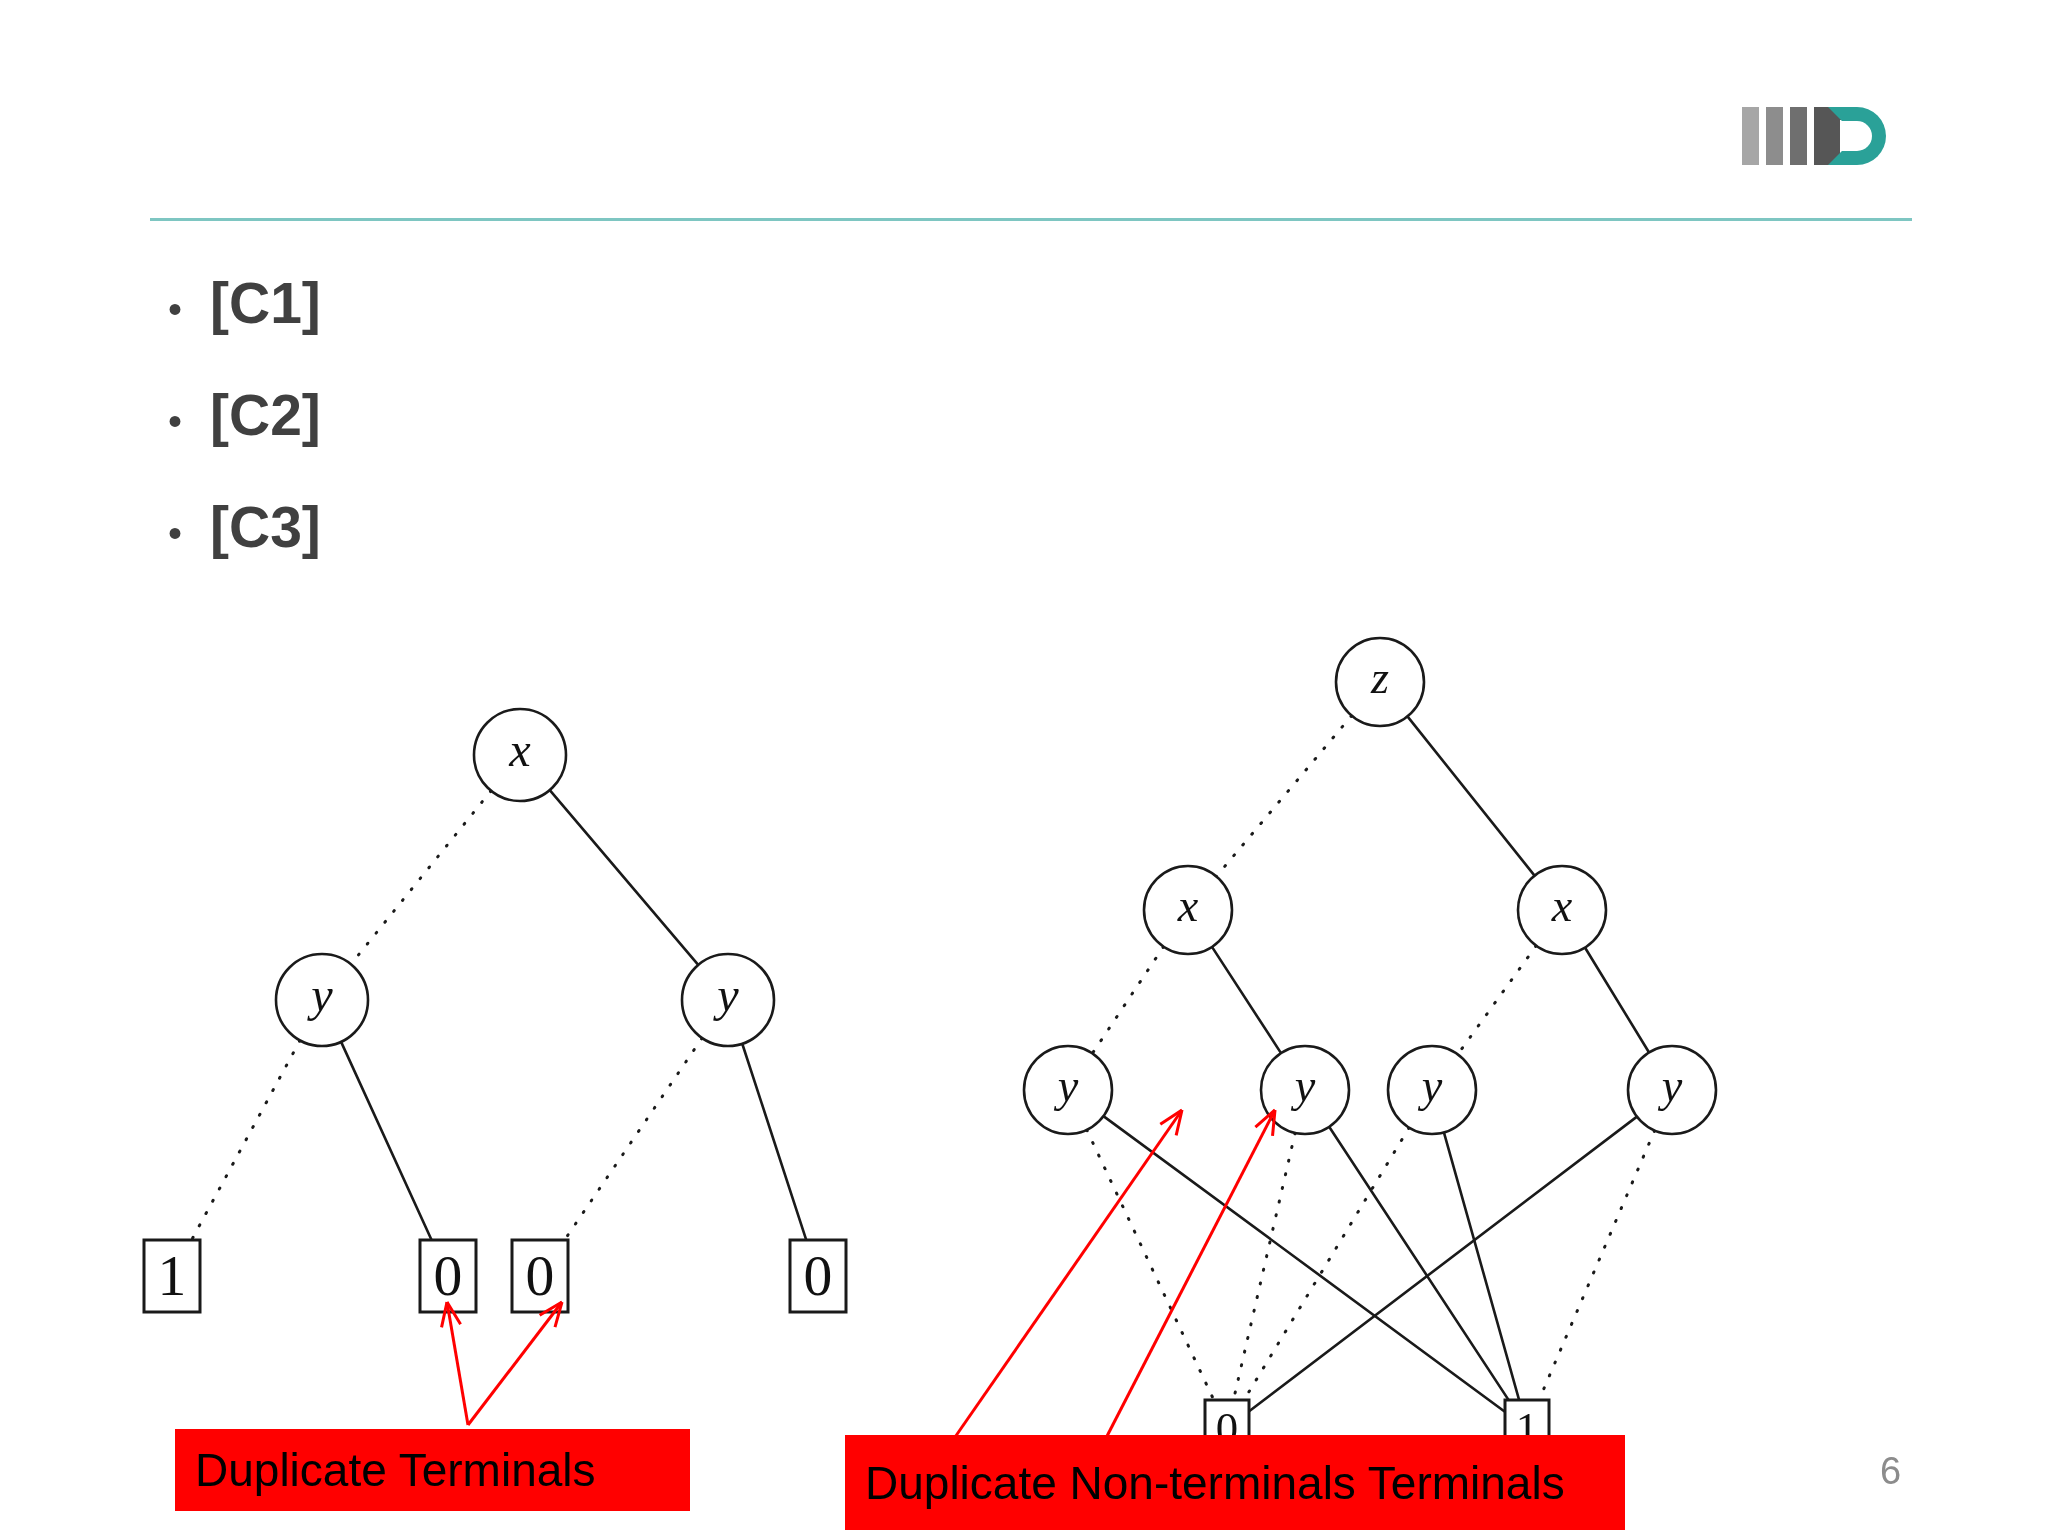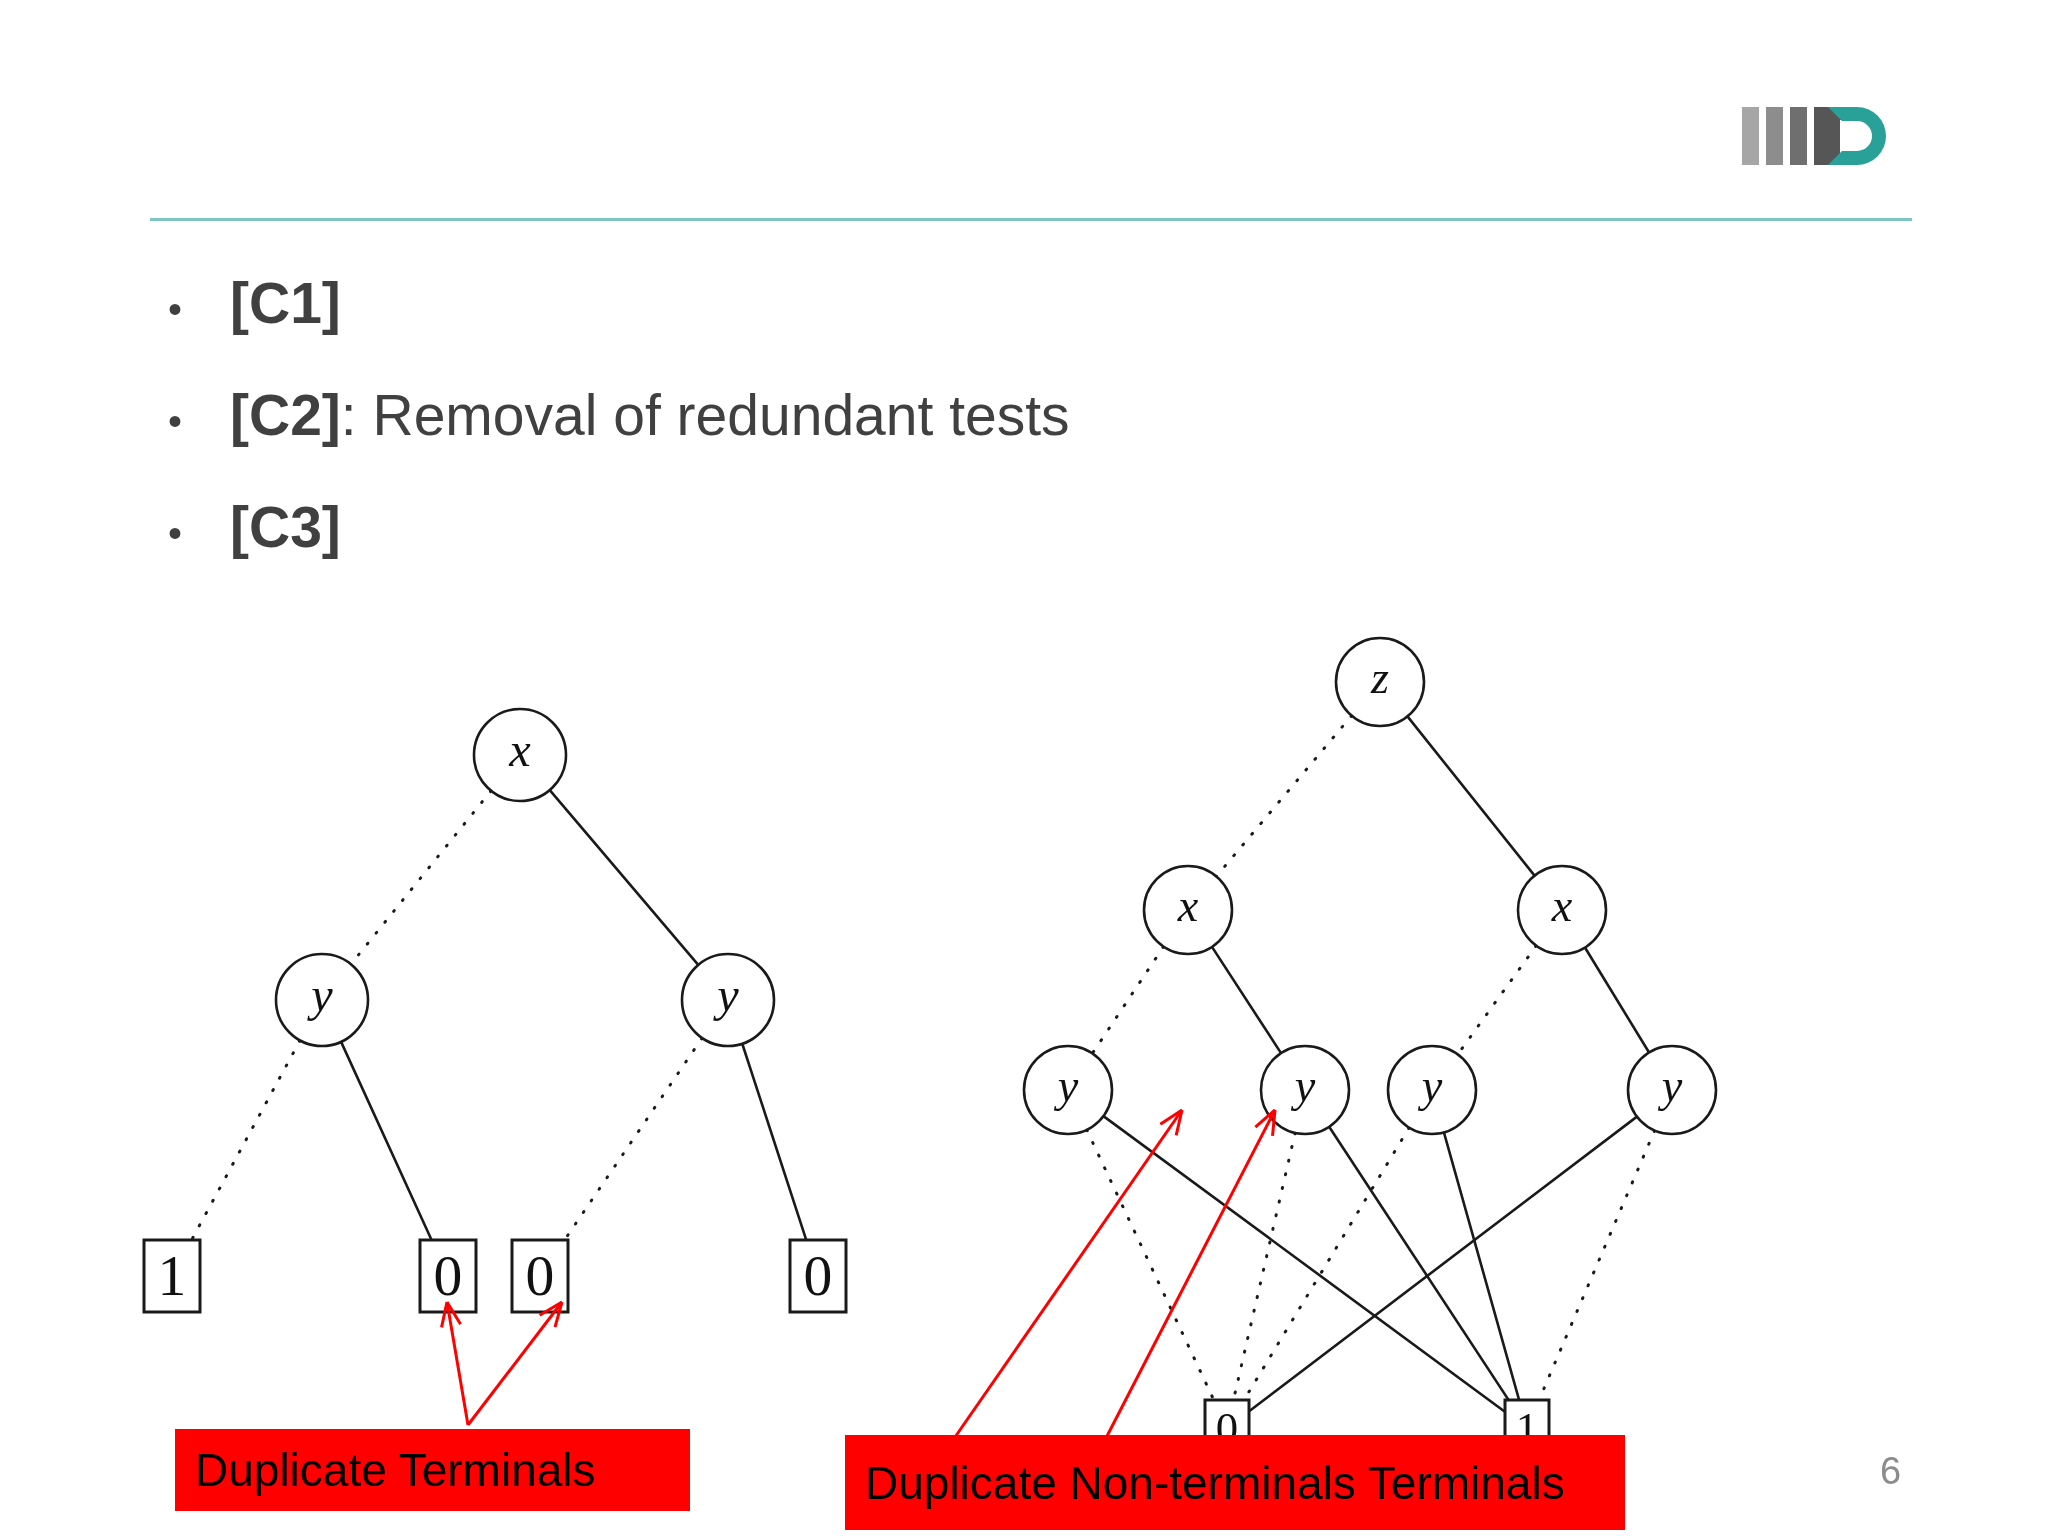--- a/index.html
+++ b/index.html
@@ -95,21 +95,21 @@
     margin-bottom: 48px;
     white-space: nowrap;
     line-height: 1.12;
   }
   .bullet-dot {
     width: 42px;
     flex: 0 0 42px;
     font-size: 40px;
     color: #404040;
   }
-  .bullet-code { font-weight: 700; margin-left: 20px; }
+  .bullet-code { font-weight: 700; }
   .bullet-text { }
 
   
   .figure {
     position: absolute;
   }
   .figure svg { display: block; }
 
   .fig-left  { left: 130px;  top: 630px;  width: 790px;  height: 730px; }
   .fig-right { left: 1000px; top: 620px;  width: 830px;  height: 830px; }
@@ -175,21 +175,20 @@
   <div class="bullets">
 
     <div class="bullet-row">
       <span class="bullet-dot">•</span>
       <span class="bullet-code">[C1]</span>
     </div>
 
     <div class="bullet-row">
       <span class="bullet-dot">•</span>
       <span class="bullet-code">[C2]</span>
-      <span class="bullet-text">:  Removal of redundant tests</span>
     </div>
 
     <div class="bullet-row">
       <span class="bullet-dot">•</span>
       <span class="bullet-code">[C3]</span>
     </div>
 
   </div>
 
   <div class="figure fig-left">

